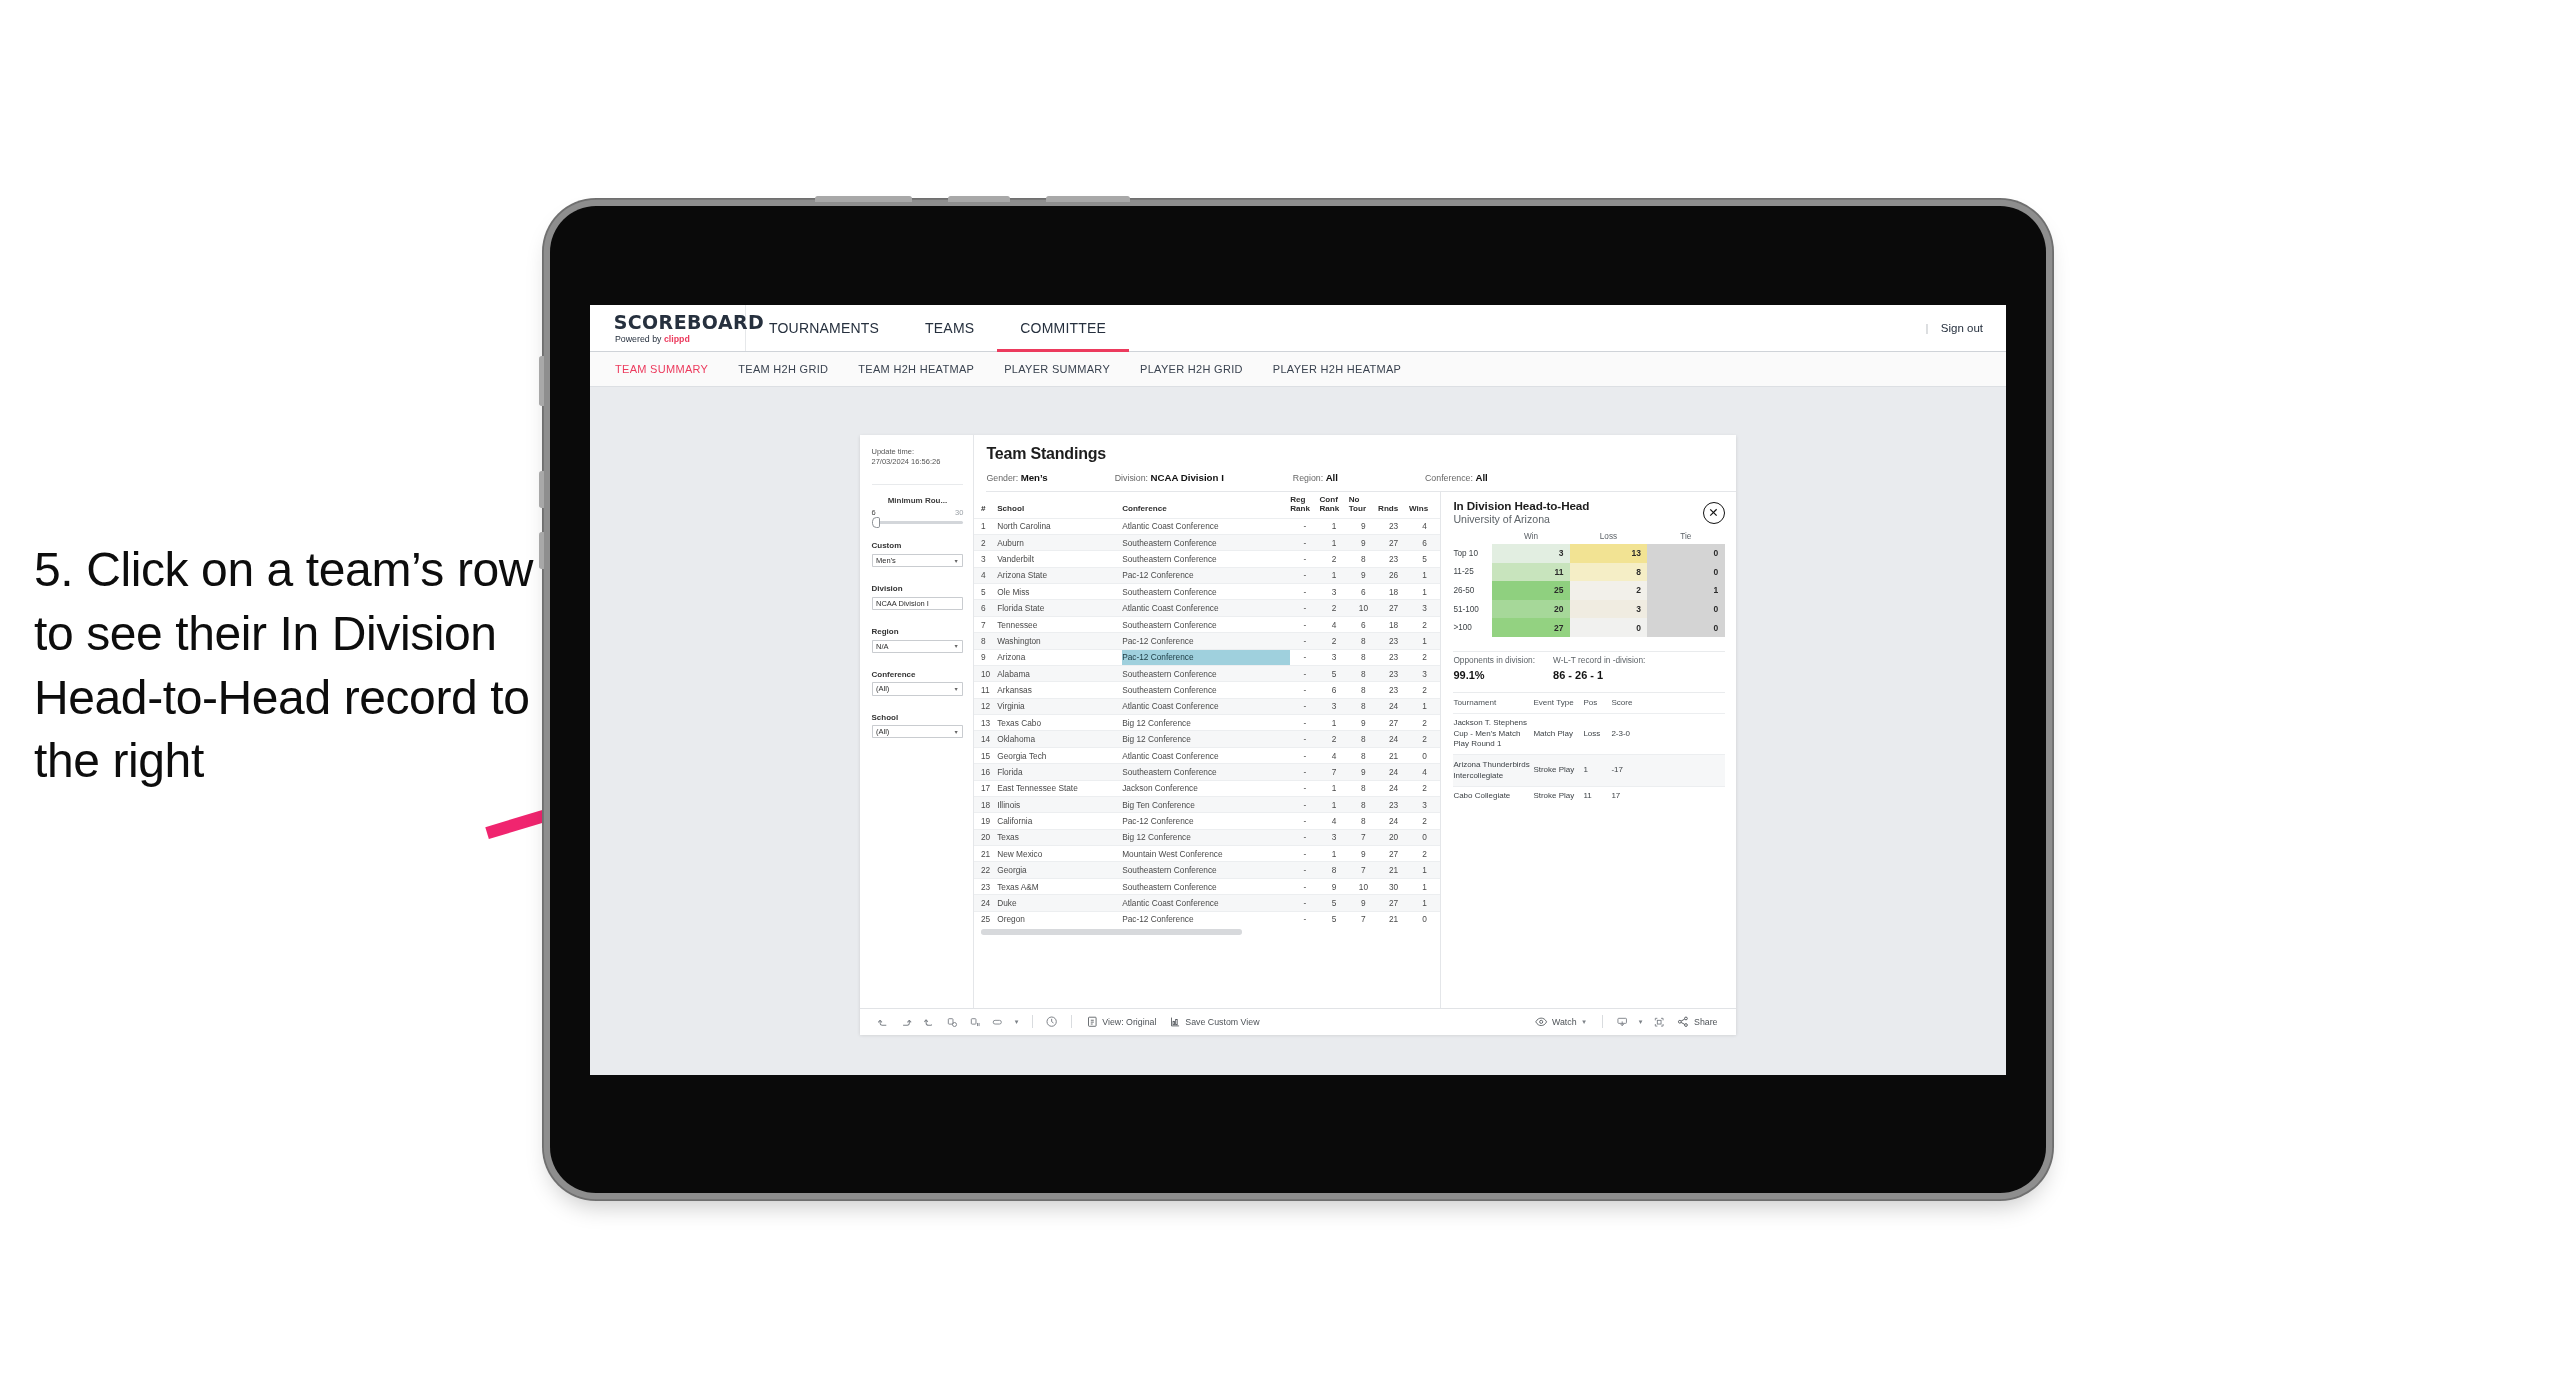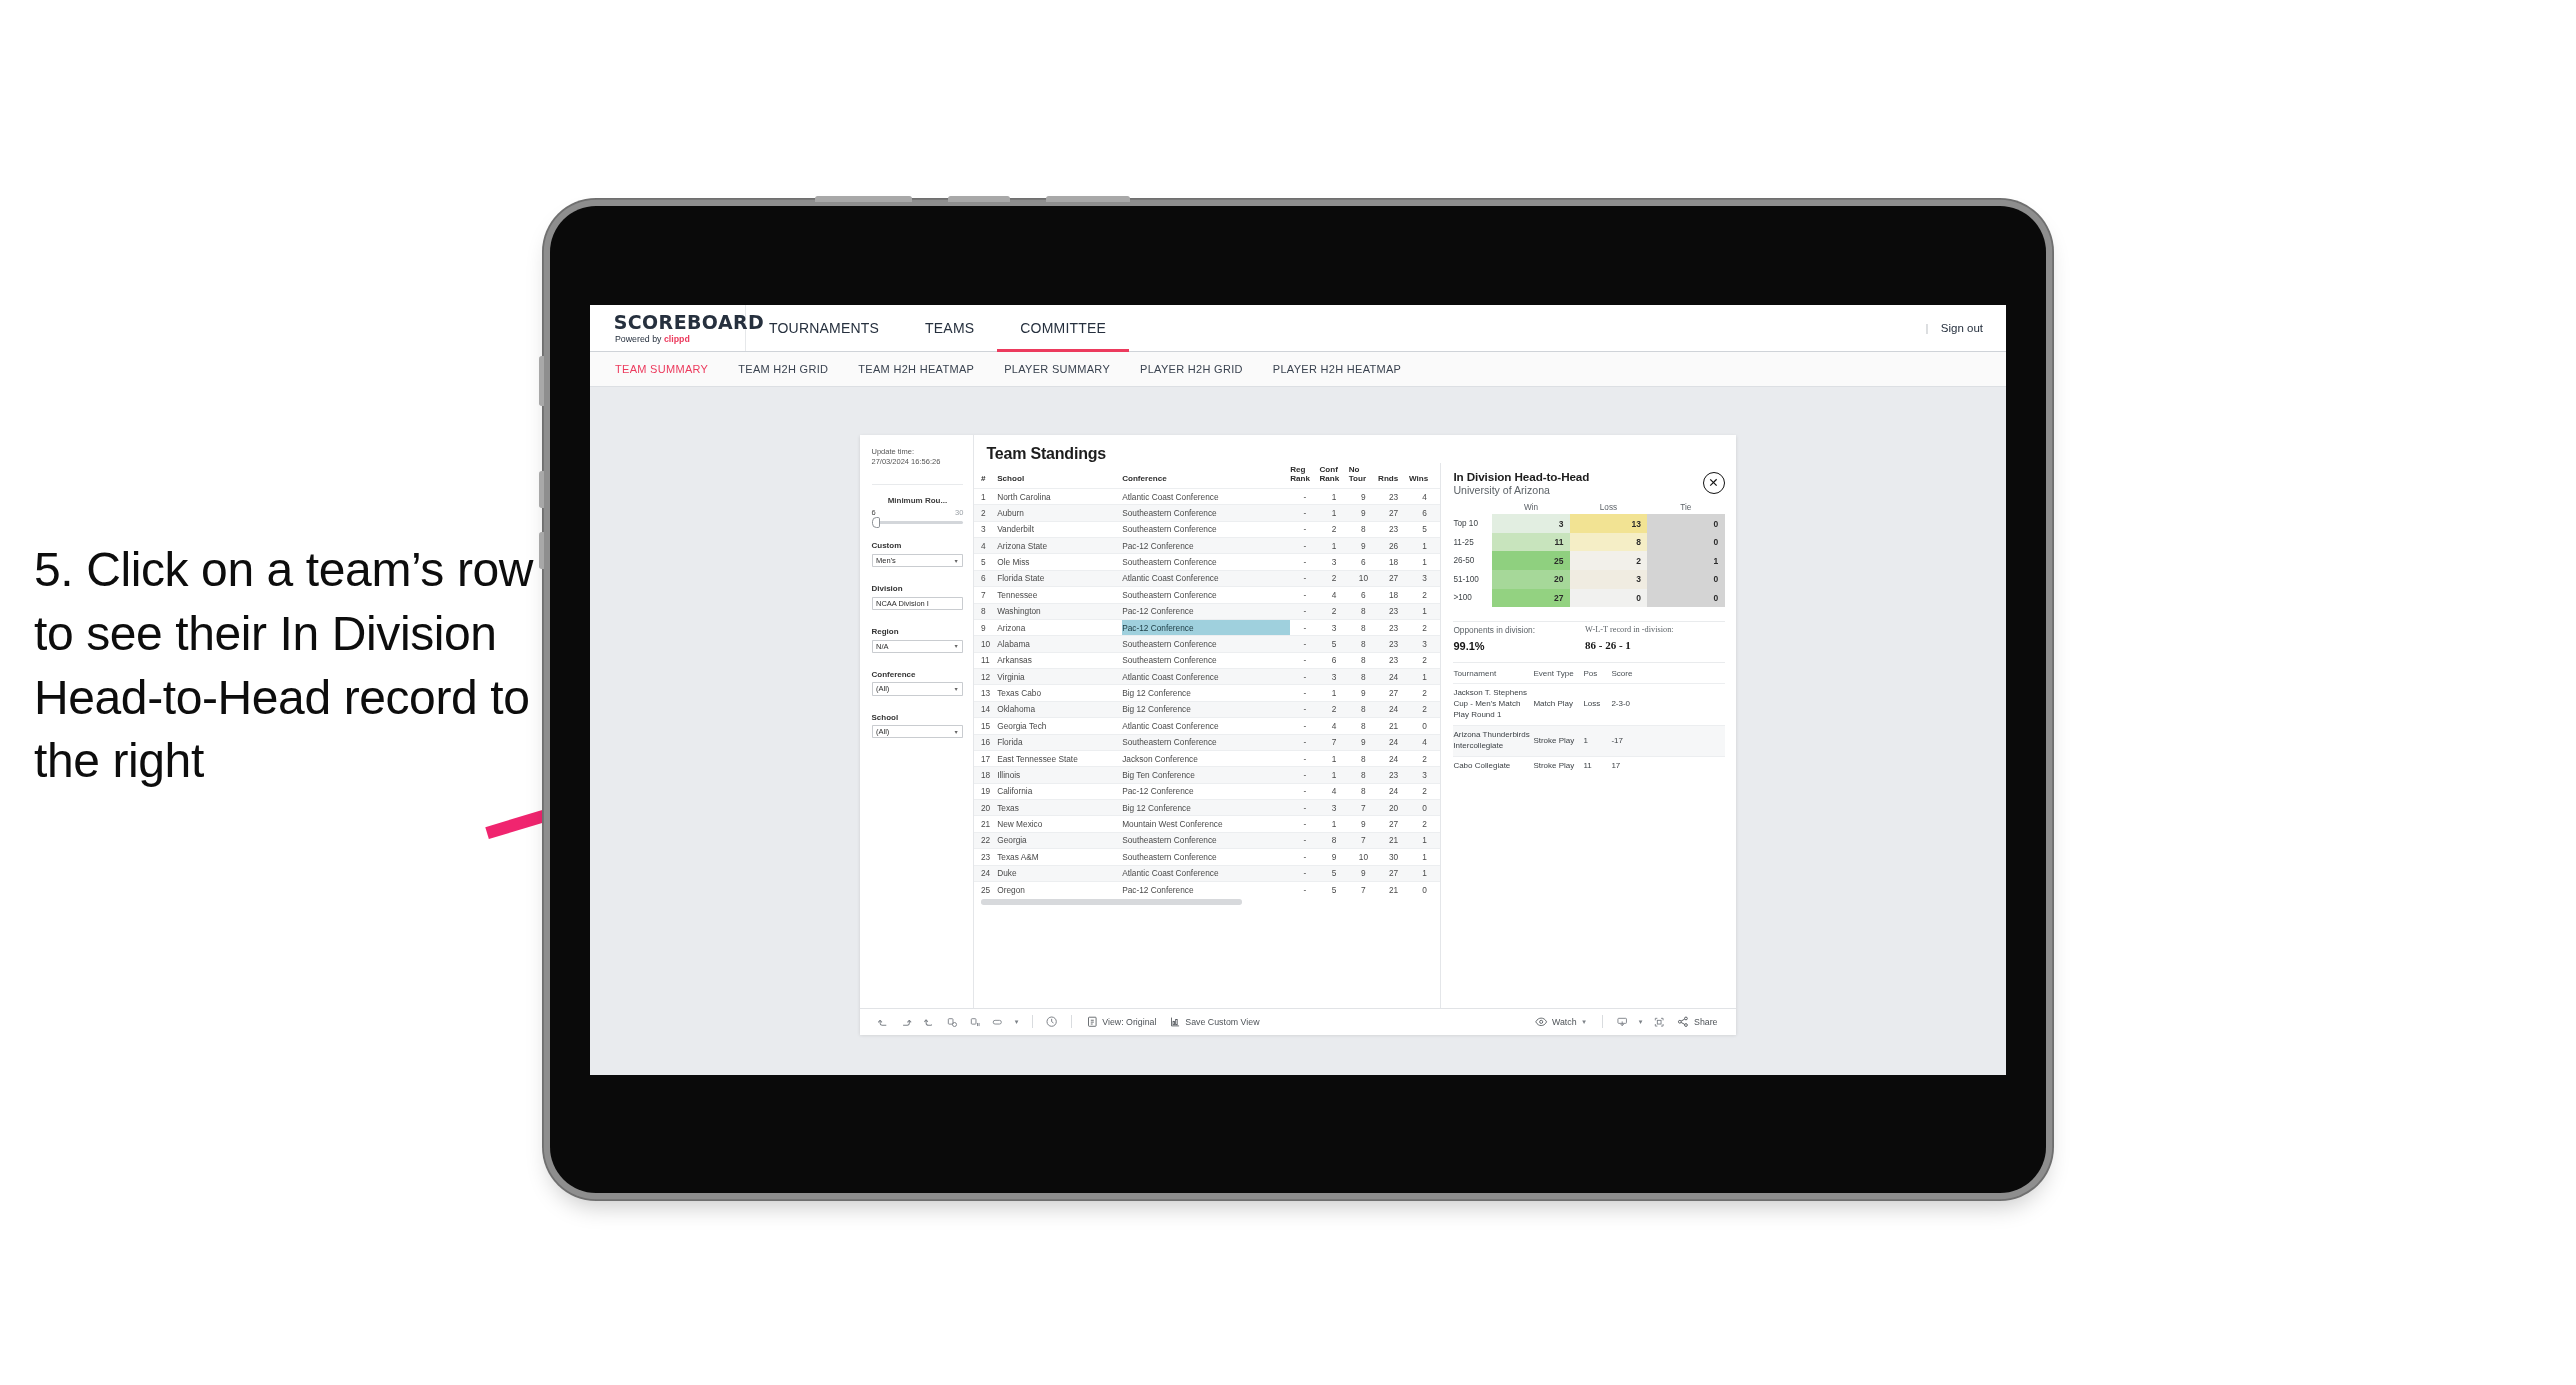--- a/index.html
+++ b/index.html
@@ -122,21 +122,21 @@
   #hm-head .lbl { width:39px; }
   #hm-head .h { flex:1; text-align:center; padding-bottom:2.7px; }
   .hm-row { display:flex; height:18.6px; align-items:stretch; }
   .hm-row .lbl { width:39px; display:flex; align-items:center; font-size:8.2px; color:#3f4448; }
   .hm-cell { flex:1; display:flex; align-items:center; justify-content:flex-end;
      padding-right:6.2px; font-size:8.5px; color:#2b2b2b; font-weight:600; }
 
   #stats { display:flex; margin-top:14px; padding-top:3px; border-top:0.9px solid #e9ebed;}
   .stat-lbl { font-size:8.3px; color:#5d6368; }
   .stat-val { font-size:11px; font-weight:bold; color:#141414; margin-top:4.4px; }
-  #st2 { margin-left:50px;font-family:Liberation Serif, serif; }
+  #st2 { margin-left:18px; }
 
   #tour { margin-top:10.6px; border-top:0.9px solid #e9ebed; padding-top:0; }
   #tour-head { display:flex; font-size:8.1px; color:#4b5156; padding:5.3px 0 5.3px 0; }
   .t-name { width:80px; } .t-type { width:50px; } .t-pos { width:28px; } .t-score { width:34px; text-align:left;}
   .tour-row { display:flex; font-size:8px; color:#3e4347; padding:4.4px 0; border-top:0.9px solid #eceef0;
      align-items:center; line-height:1.34; }
   .tour-row.alt { background:#f6f7f8; }
 
   
   #toolbar { height:27.4px; border-top:0.9px solid #e1e3e6; background:#fff;
@@ -255,20 +255,26 @@
             <div class="f-select">
               <span>(All)</span>
               <span class="car">▼</span>
             </div>
           </div>
         </div>
 
         <div id="main-panel">
           <div id="ts-head">
             <div id="ts-title">Team Standings</div>
+            <div id="ts-meta">
+              <span class="meta-i" id="m1"><span>Gender:</span> <b>Men’s</b></span>
+              <span class="meta-i" id="m2"><span>Division:</span> <b>NCAA Division I</b></span>
+              <span class="meta-i" id="m3"><span>Region:</span> <b>All</b></span>
+              <span class="meta-i" id="m4"><span>Conference:</span> <b>All</b></span>
+            </div>
           </div>
 
           <div id="panes">
 
             <div id="tbl-pane">
               <table class="st">
                 <thead>
                   <tr>
                     <th class="c-num">#</th>
                     <th class="c-sch">School</th>

